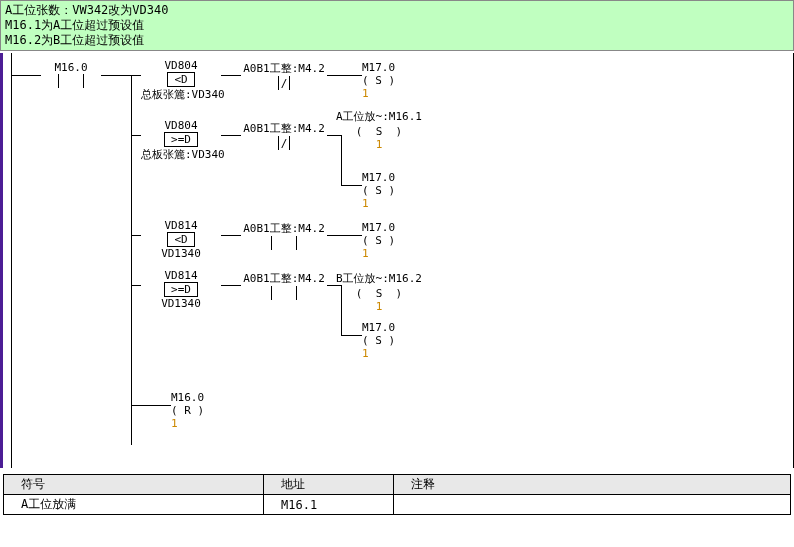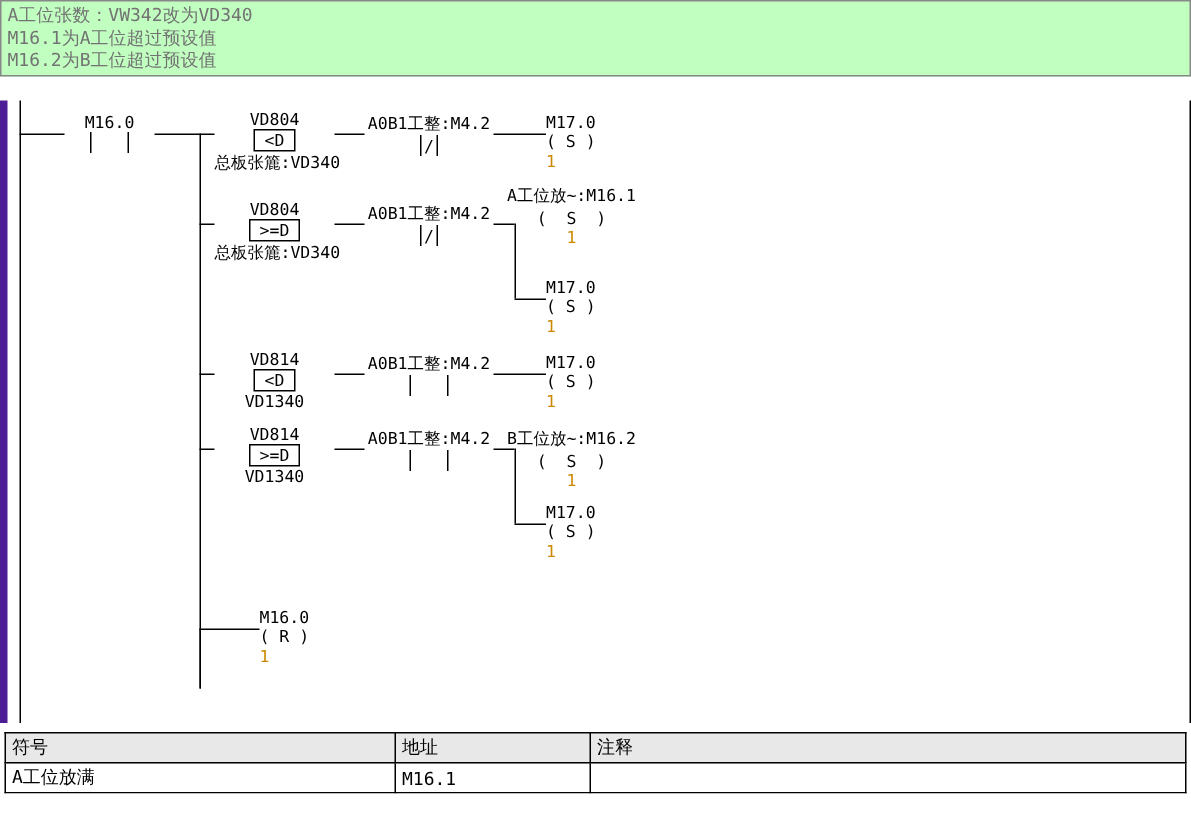--- a/index.html
+++ b/index.html
@@ -1,18 +1,18 @@
 <!DOCTYPE html>
 <html><head>
 <meta charset="utf-8">
 <style>
 *{margin:0;padding:0;box-sizing:border-box}
 body{font-family:"SimSun","宋体",monospace;font-size:12px;background:#fff;width:794px}
-.comment-box{background:#c0ffc0;border:1px solid #888;padding:2px 4px;color:#737373;line-height:15px}
-.ladder{position:relative;height:415px;border-left:5px solid #4c1d95;border-right:1px solid #000;margin-top:16px}
+.comment-box{background:#c0ffc0;border:1px solid #888;padding:2px 4px;color:#000000;line-height:15px}
+.ladder{position:relative;height:415px;border-left:3px solid #4c1d95;border-right:1px solid #000;margin-top:2px}
 .rail-l{position:absolute;left:8px;top:0;bottom:0;width:1px;background:#000}
 
 
 .hw{position:absolute;height:1px;background:#000}
 
 .vw{position:absolute;width:1px;background:#000}
 
 .contact{position:absolute;text-align:center;font-size:11px}
 .contact .lbl{white-space:nowrap}
 .contact .sym{display:flex;align-items:center;justify-content:center;height:14px}
@@ -24,21 +24,21 @@
 .cmp .box{border:1px solid #000;padding:0 6px;display:inline-block;min-width:28px}
 .cmp .bot{white-space:nowrap}
 
 .coil{position:absolute;text-align:left;font-size:11px}
 .coil .lbl{white-space:nowrap}
 .coil .sym{}
 .coil .cnt{color:#cc8800}
 
 
 .symtab{margin-top:6px;border-collapse:collapse;width:788px;margin-left:3px}
-.symtab th,.symtab td{border:1px solid #000;padding:1px 4px;font-size:12px;text-align:left;font-weight:normal}
+.symtab th,.symtab td{border:1px solid #000;padding:1px 17px;font-size:12px;text-align:left;font-weight:normal}
 .symtab th{background:#e8e8e8}
 .symtab .c1{width:260px}
 .symtab .c2{width:130px}
 </style>
 </head>
 <body>
 
 <div class="comment-box">
   <div>A工位张数：VW342改为VD340</div>
   <div>M16.1为A工位超过预设值</div>

